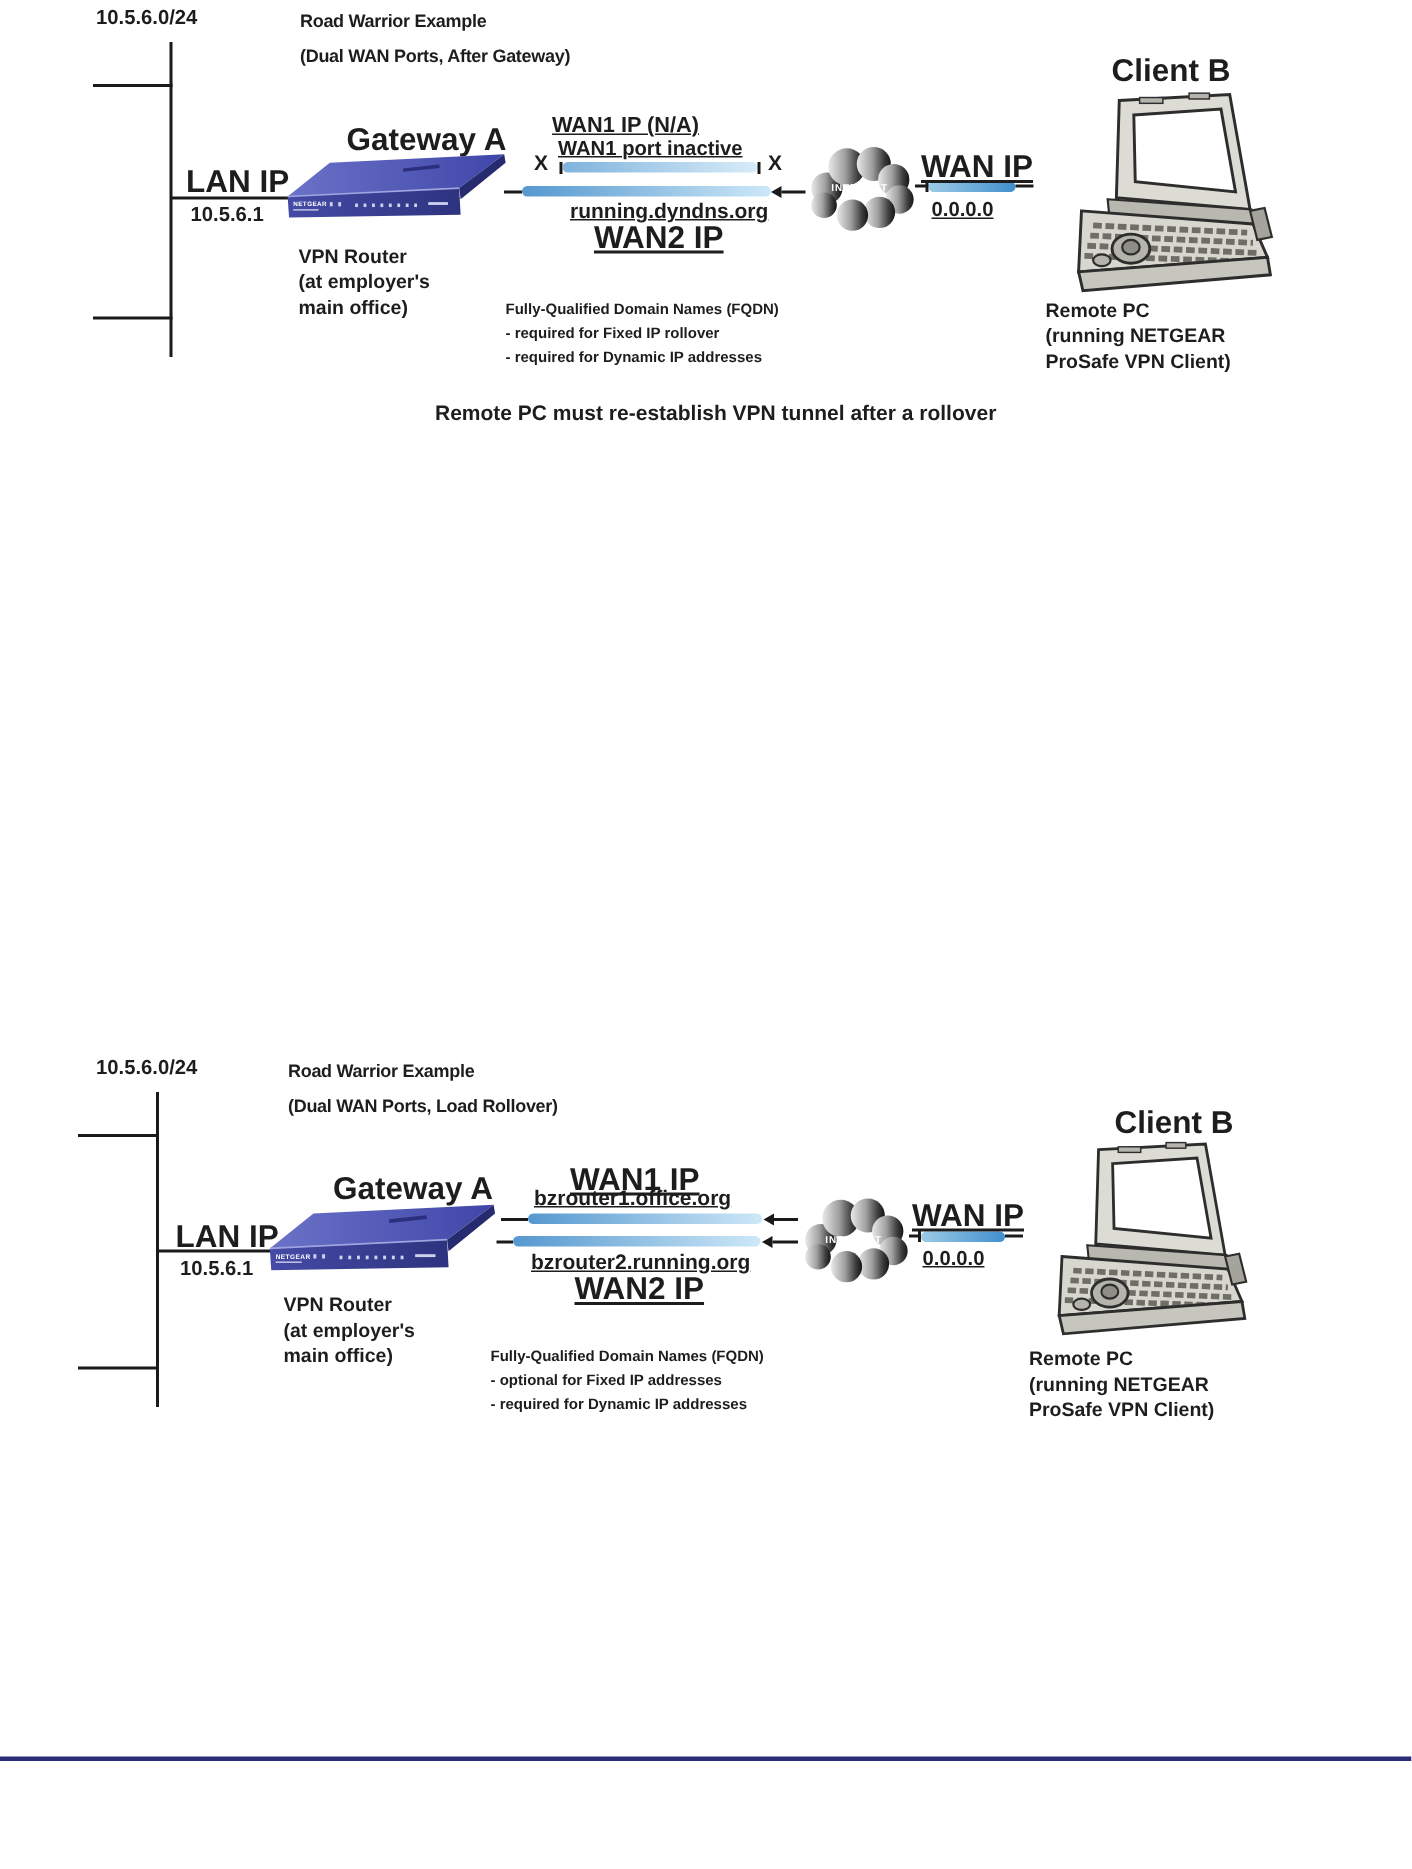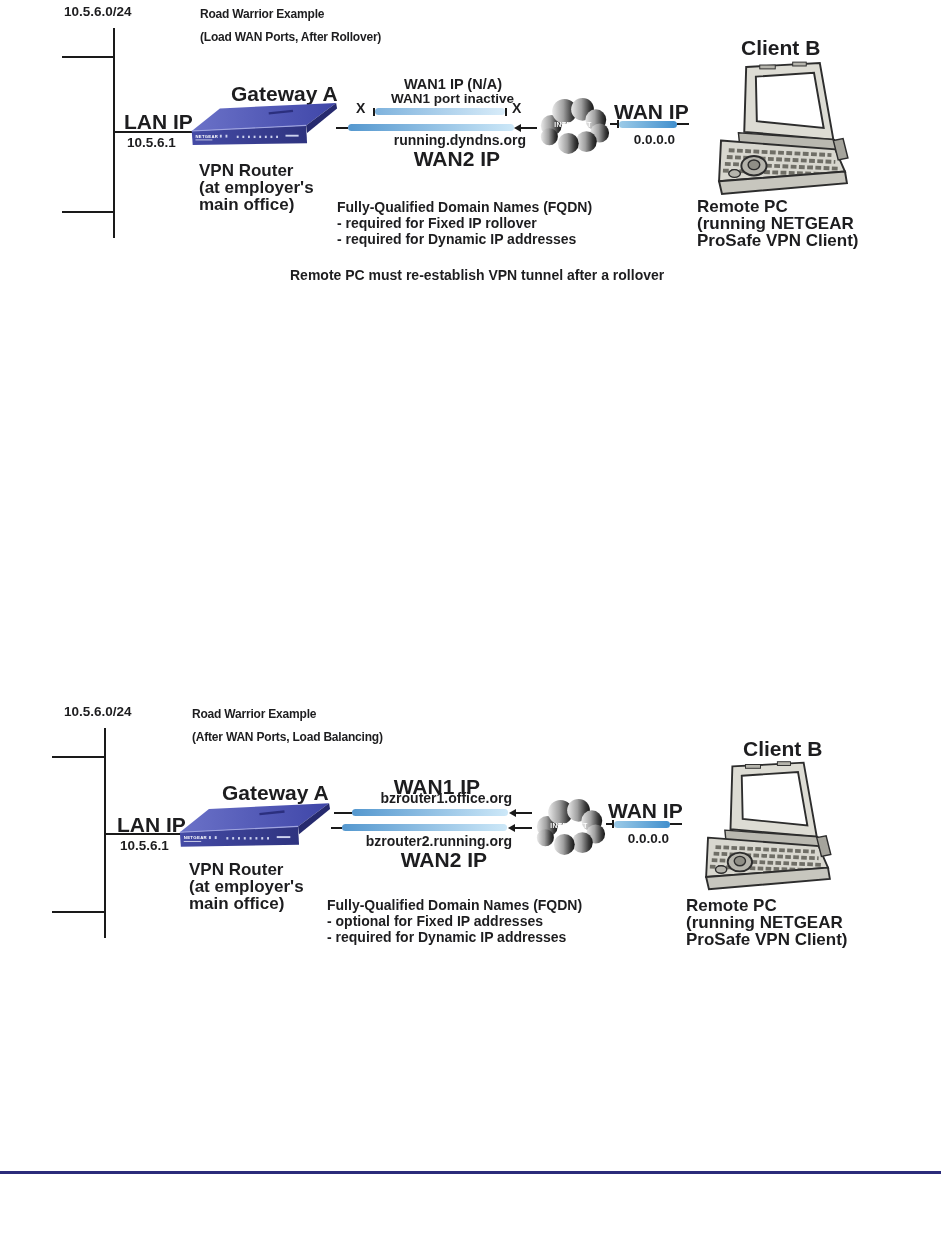--- a/index.html
+++ b/index.html
@@ -1,26 +1,26 @@
 <!DOCTYPE html>
 <html><head>
 <meta charset="utf-8">
 <style>
   html,body{margin:0;padding:0;background:#ffffff;}
   #page{position:relative;width:941px;height:1246px;background:#ffffff;overflow:hidden;
         font-family:"Liberation Sans","DejaVu Sans",sans-serif;padding-left:12px;}
   .t{position:absolute;font-weight:bold;color:#1d1d1f;white-space:nowrap;line-height:1.1;}
-  .ctr{text-align:right;}
-  .s12{font-size:17px;line-height:17px;}
+  .ctr{text-align:left;text-decoration:underline;}
+  .s12{font-size:13px;line-height:17px;}
   .s13{font-size:13.5px;}
   .s14{font-size:14px;}
   .s15{font-size:14.5px;}
   .s16{font-size:21px;}
   .s18{font-size:12px;line-height:23px;letter-spacing:-0.2px;}
-  .lh16{line-height:16px;font-size:14px;}
+  .lh16{line-height:16px;font-size:10px;}
   .lineh{position:absolute;background:#1a1a1a;height:2px;}
   .linev{position:absolute;background:#1a1a1a;width:2px;}
   .bar{position:absolute;height:7px;border-radius:3.5px;
        background:linear-gradient(to right,#5598cf,#cde8f8);}
   .bar.pale{background:linear-gradient(to right,#7fb3dd,#d8ecf9);}
   .bar.rev{background:linear-gradient(to right,#9ccbe8,#418fcd);}
   .tickm{position:absolute;width:2px;height:8px;background:#1a1a1a;}
   .arw-l{position:absolute;width:0;height:0;border-top:4px solid transparent;
          border-bottom:4px solid transparent;border-right:7px solid #1a1a1a;}
   .divider{position:absolute;height:3px;width:941px;left:0;background:#2b2b7a;}
@@ -49,21 +49,21 @@
         <stop offset="0" stop-color="#454ba6"></stop>
           <stop offset="1" stop-color="#2e337f"></stop>
       </linearGradient>
     </defs>
   </svg>
 
   <div>
 
     <div class="t s13" style="left:64px;top:5px;">10.5.6.0/24</div>
     <div class="t s18" style="left:200px;top:3px;">Road Warrior Example</div>
-    <div class="t s18" style="left:200px;top:26px;">(Load WAN Ports, After Rollover)</div>
+    <div class="t s18" style="left:200px;top:26px;">(Dual WAN Ports, After Gateway)</div>
     <div class="t s16" style="left:741px;top:36px;">Client B</div>
 
     <div class="linev" style="left:113px;top:28px;height:210px;"></div>
     <div class="lineh" style="left:62px;top:56px;width:53px;"></div>
     <div class="lineh" style="left:62px;top:211px;width:53px;"></div>
     <div class="lineh" style="left:114px;top:131px;width:78px;"></div>
     <div class="t s16" style="left:124px;top:110px;">LAN IP</div>
     <div class="t s13" style="left:127px;top:136px;">10.5.6.1</div>
 
     <div class="t s16" style="left:231px;top:82px;">Gateway A</div>
@@ -157,21 +157,21 @@
       <div>- required for Fixed IP rollover</div>
       <div>- required for Dynamic IP addresses</div>
     </div>
     <div class="t s14" style="left:290px;top:268px;">Remote PC must re-establish VPN tunnel after a rollover</div>
   </div>
 
   <div>
 
     <div class="t s13" style="left:64px;top:705px;">10.5.6.0/24</div>
     <div class="t s18" style="left:192px;top:703px;">Road Warrior Example</div>
-    <div class="t s18" style="left:192px;top:726px;">(After WAN Ports, Load Balancing)</div>
+    <div class="t s18" style="left:192px;top:726px;">(Dual WAN Ports, Load Rollover)</div>
     <div class="t s16" style="left:743px;top:737px;">Client B</div>
 
     <div class="linev" style="left:104px;top:728px;height:210px;"></div>
     <div class="lineh" style="left:52px;top:756px;width:54px;"></div>
     <div class="lineh" style="left:52px;top:911px;width:54px;"></div>
     <div class="lineh" style="left:105px;top:833px;width:77px;"></div>
     <div class="t s16" style="left:117px;top:813px;">LAN IP</div>
     <div class="t s13" style="left:120px;top:839px;">10.5.6.1</div>
 
     <div class="t s16" style="left:222px;top:781px;">Gateway A</div>

